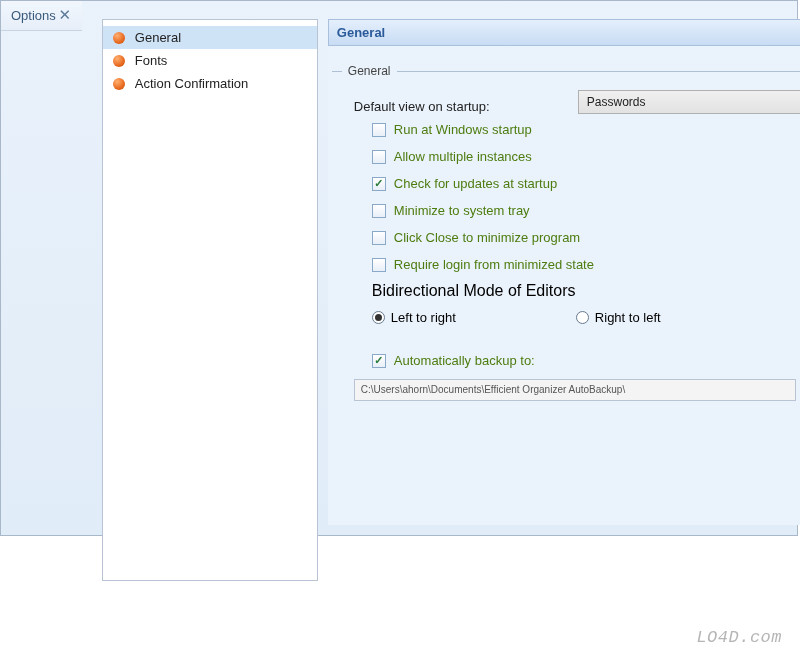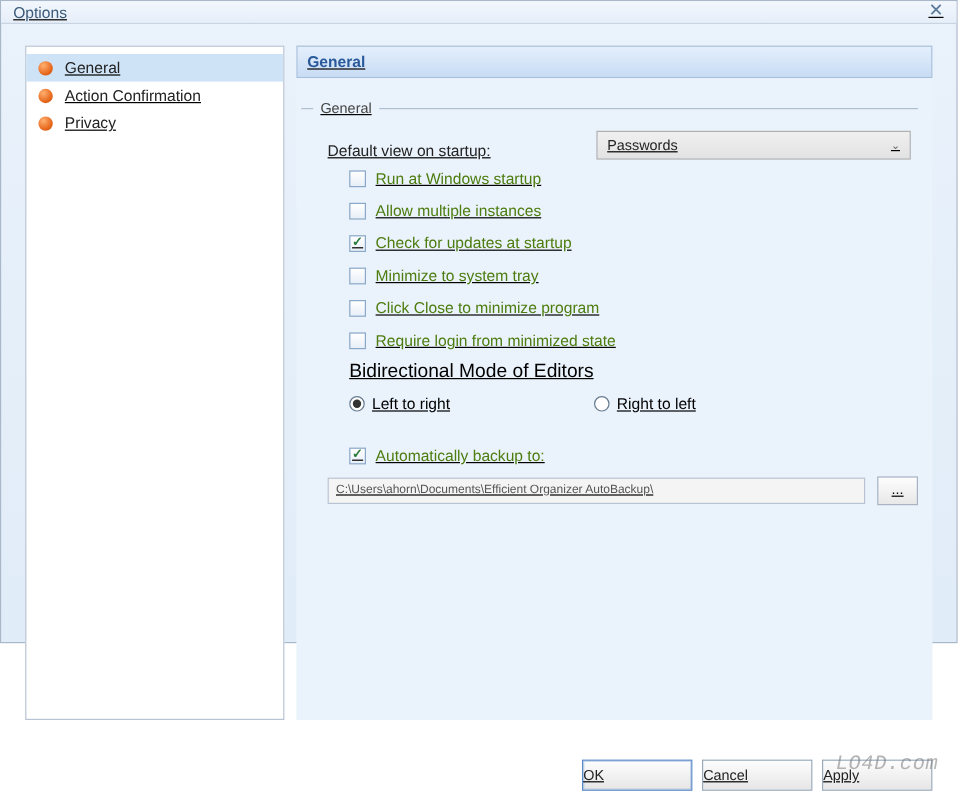--- a/index.html
+++ b/index.html
@@ -10,22 +10,21 @@
       width: 800px;
       height: 671px;
       overflow: hidden;
     }
     .window {
       width: 798px;
       height: 536px;
       border: 1px solid #a8b8c8;
       background: linear-gradient(to bottom, #eaf2fb 0%, #e0ecf8 100%);
       display: flex;
-      flex-direction: column;
-      text-decoration: underline;
+      flex-direction: row;
     }
     .titlebar {
       height: 30px;
       display: flex;
       align-items: center;
       justify-content: space-between;
       padding: 0 8px 0 10px;
       border-bottom: 1px solid #c8d4e2;
       background: linear-gradient(to bottom, #f2f7fd 0%, #e6eef9 100%);
     }
@@ -247,25 +246,25 @@
   </div>
 
   <div class="content">
     <div class="sidebar">
       <div class="sidebar-item selected">
         <span class="bullet"></span>
         <span>General</span>
       </div>
       <div class="sidebar-item">
         <span class="bullet"></span>
-        <span>Action Confirmation</span>
+        <span>Fonts</span>
       </div>
       <div class="sidebar-item">
         <span class="bullet"></span>
-        <span>Privacy</span>
+        <span>Action Confirmation</span>
       </div>
     </div>
 
     <div class="main">
       <div class="panel-header">General</div>
       <div class="panel-body">
 
         <div class="group">
           <div class="group-header">
             <span class="group-line-l"></span>

